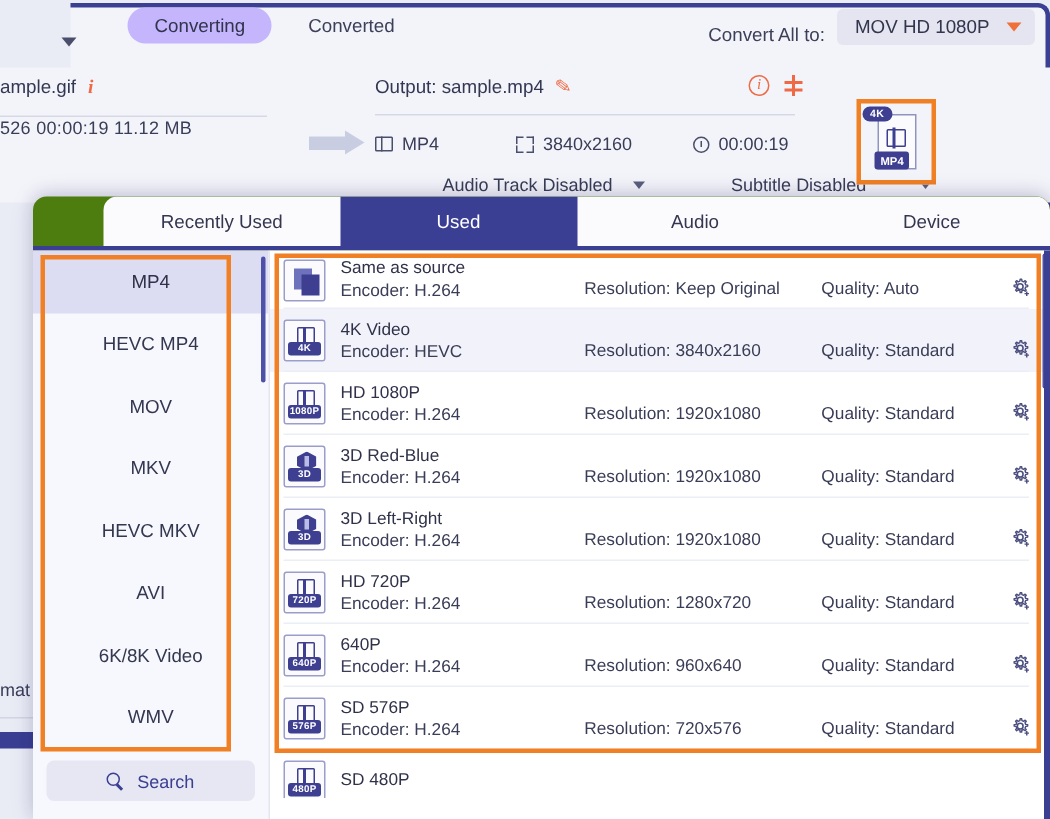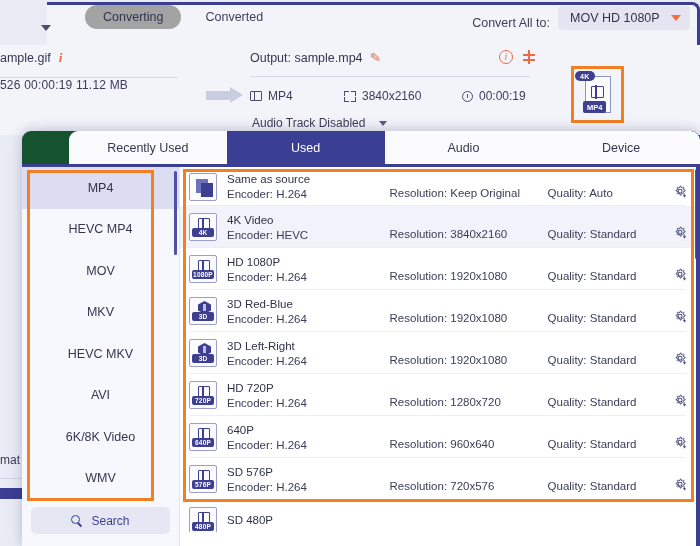--- a/index.html
+++ b/index.html
@@ -46,21 +46,21 @@
     gap: 6px;
   }
   .seg-tab {
     padding: 5px 18px;
     font-size: 12.5px;
     color: #3c3f57;
     border-radius: 14px;
     white-space: nowrap;
   }
   .seg-tab.active {
-    background: #a3a3a3;
+    background: #c4b5fd;
     color: #31344d;
   }
   .convert-all {
     position: absolute;
     right: 10px; top: 6px;
     display: flex;
     align-items: flex-end;
     gap: 8px;
   }
   .convert-all-label {
@@ -266,20 +266,21 @@
   .track-select {
     display: flex;
     align-items: center;
     justify-content: space-between;
     gap: 14px;
     font-size: 12px;
     color: #3a3d57;
     padding: 3px 4px 3px 2px;
     min-width: 140px;
     white-space: nowrap;
+    margin-left: 43px;
   }
   .caret-grey {
     width: 0; height: 0;
     border-left: 4.5px solid transparent;
     border-right: 4.5px solid transparent;
     border-top: 5.5px solid #5c5f7e;
   }
 
   
   .thumb-wrap {
@@ -358,21 +359,21 @@
     left: 0px; top: 488px;
     width: 47px; height: 11px;
     background: #3b3f93;
   }
 
   
   .panel {
     position: absolute;
     left: 22px; top: 131px;
     width: 678px; height: 415px;
-    background: #14532d;
+    background: #4d7c0f;
     border-radius: 9px 9px 0 0;
     box-shadow: 0 -2px 10px rgba(40,40,90,.16), 0 0 18px rgba(40,40,90,.10);
     overflow: hidden;
     padding-left: 47px;
   }
   .panel-tabs {
     position: relative;
     height: 33px;
     background: #fbfbfe;
     border-radius: 9px 9px 0 0;
@@ -712,20 +713,24 @@
             <i></i>
         </span>
       </div>
     </div>
 
     <div class="track-selects">
       <div class="track-select">
         <span>Audio Track Disabled</span>
         <span class="caret-grey"></span>
       </div>
+      <div class="track-select">
+        <span>Subtitle Disabled</span>
+        <span class="caret-grey"></span>
+      </div>
     </div>
   </div>
 
   <div class="thumb-wrap">
     <div class="thumb-card"></div>
     <span class="badge-4k">4K</span>
     <span class="thumb-film"></span>
     <span class="badge-mp4">MP4</span>
   </div>
   <div class="thumb-caret"></div>

